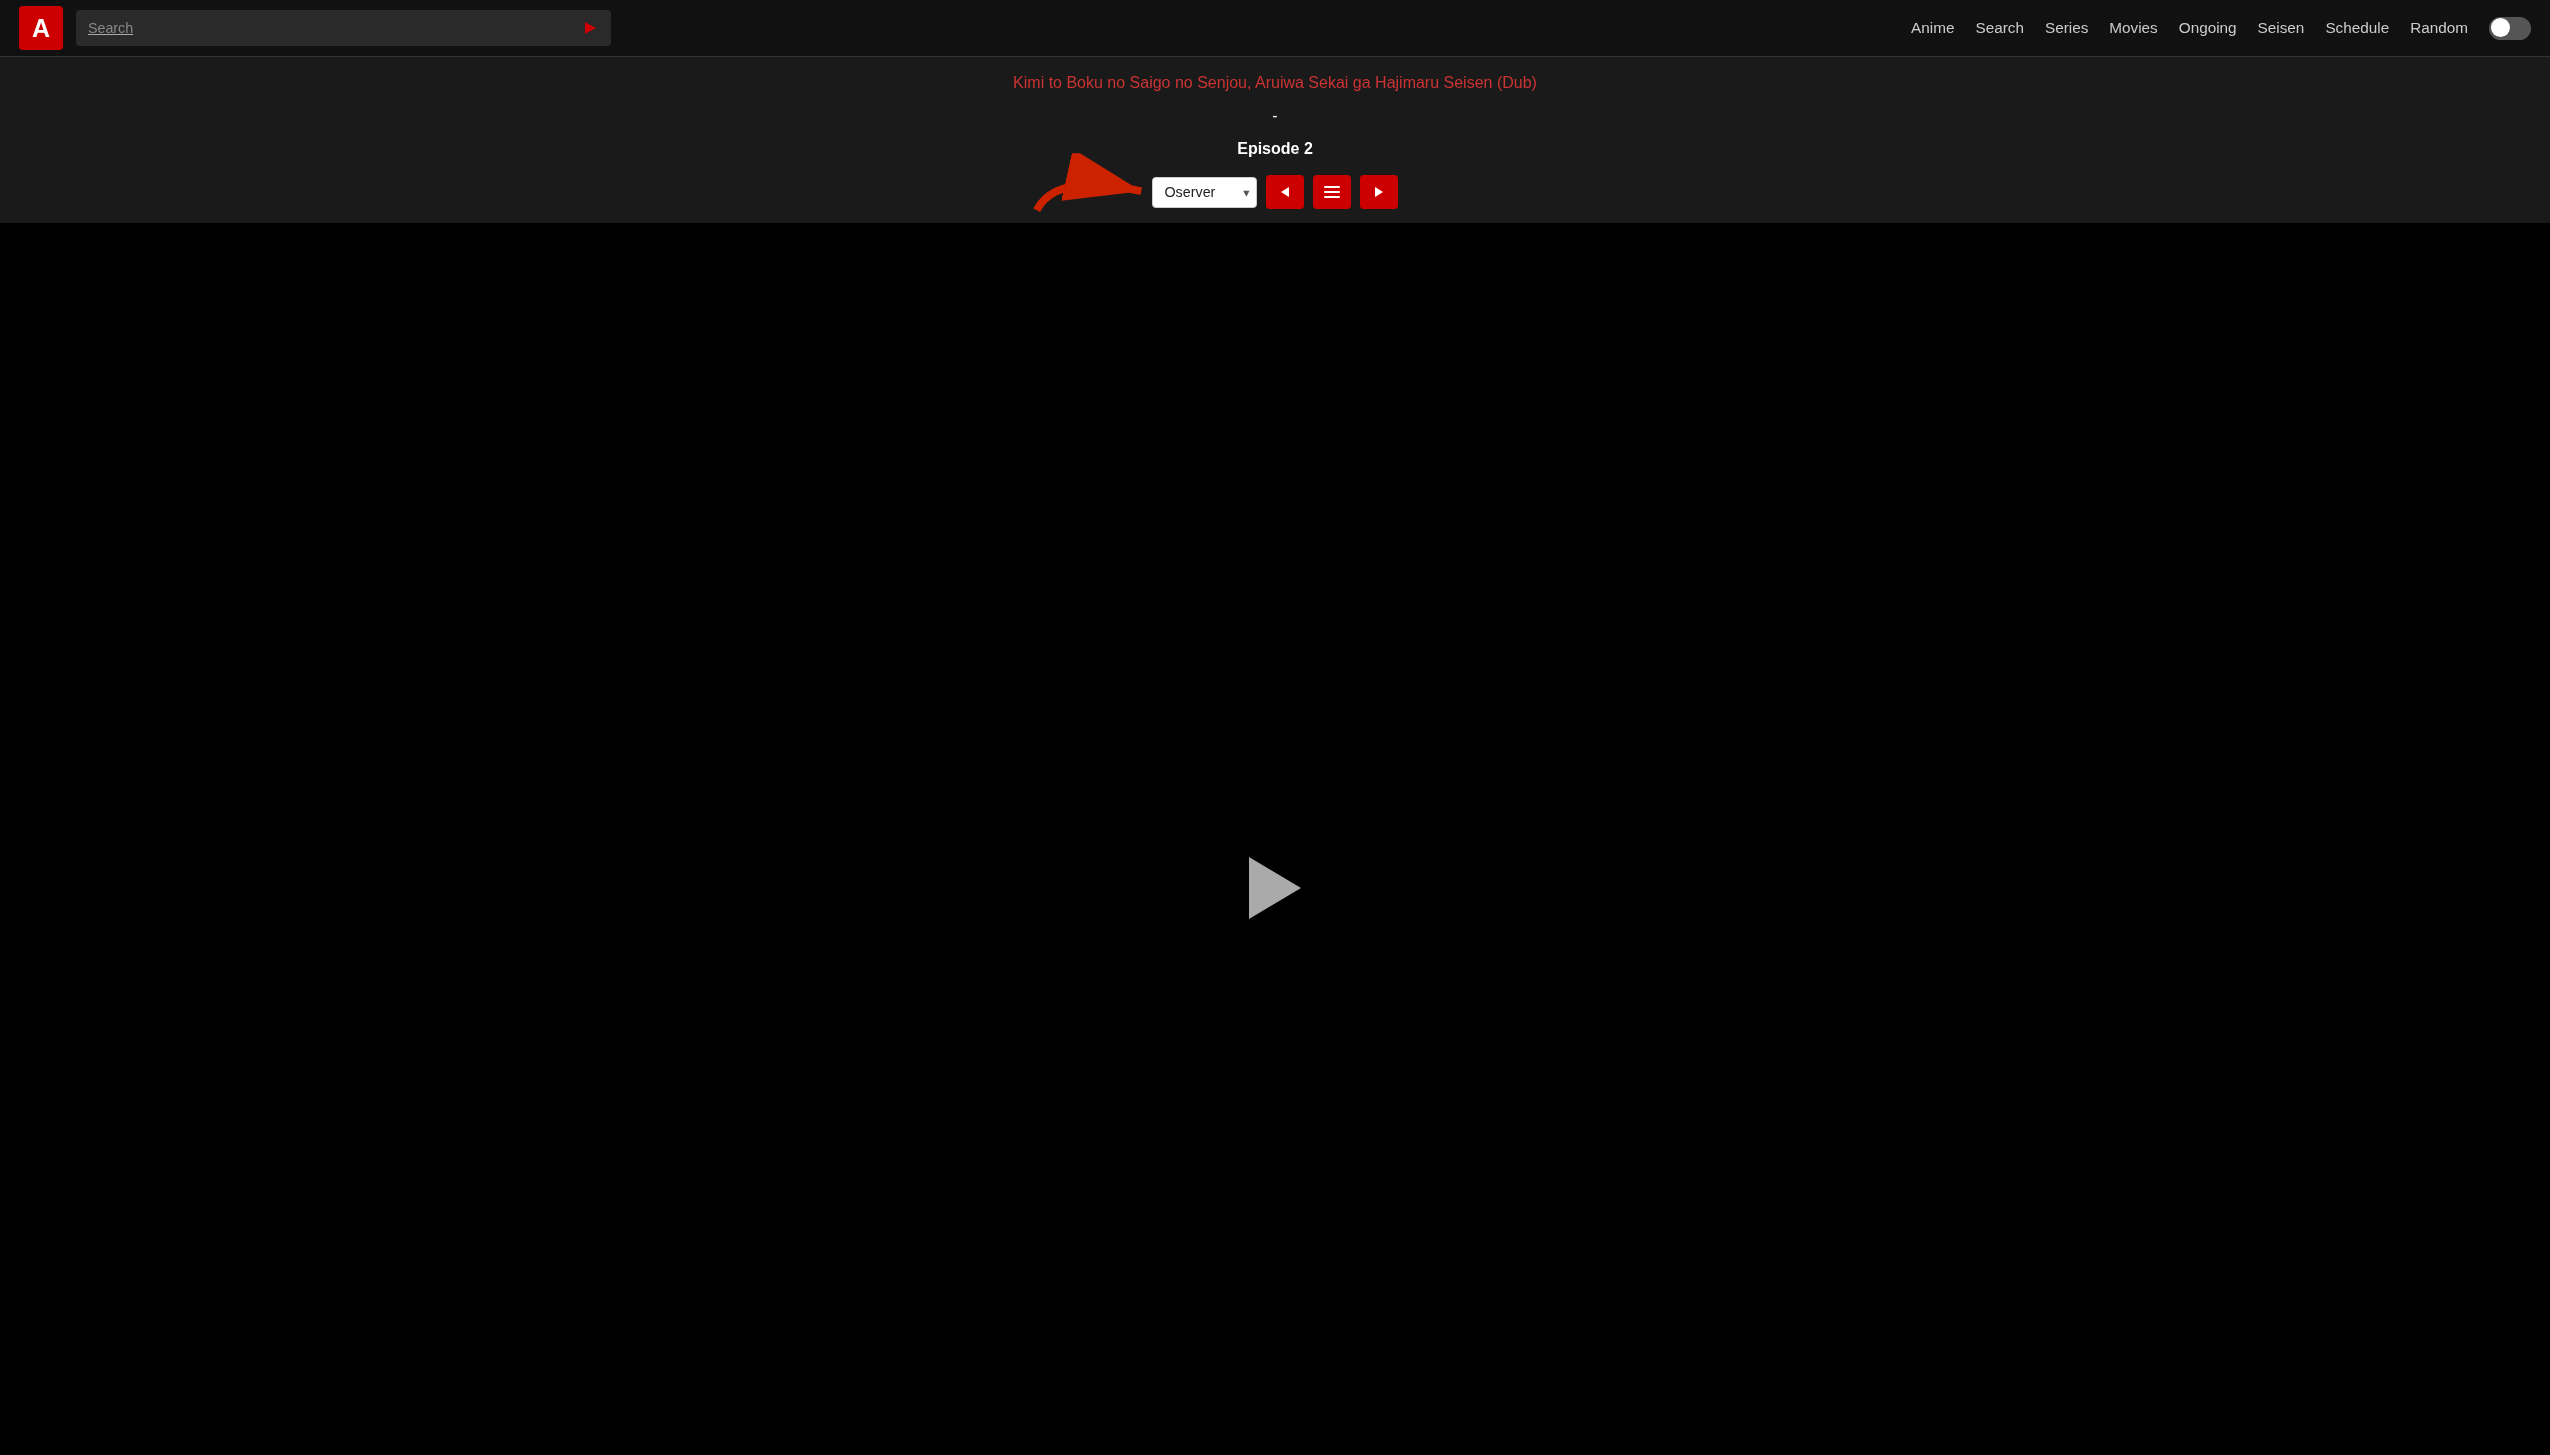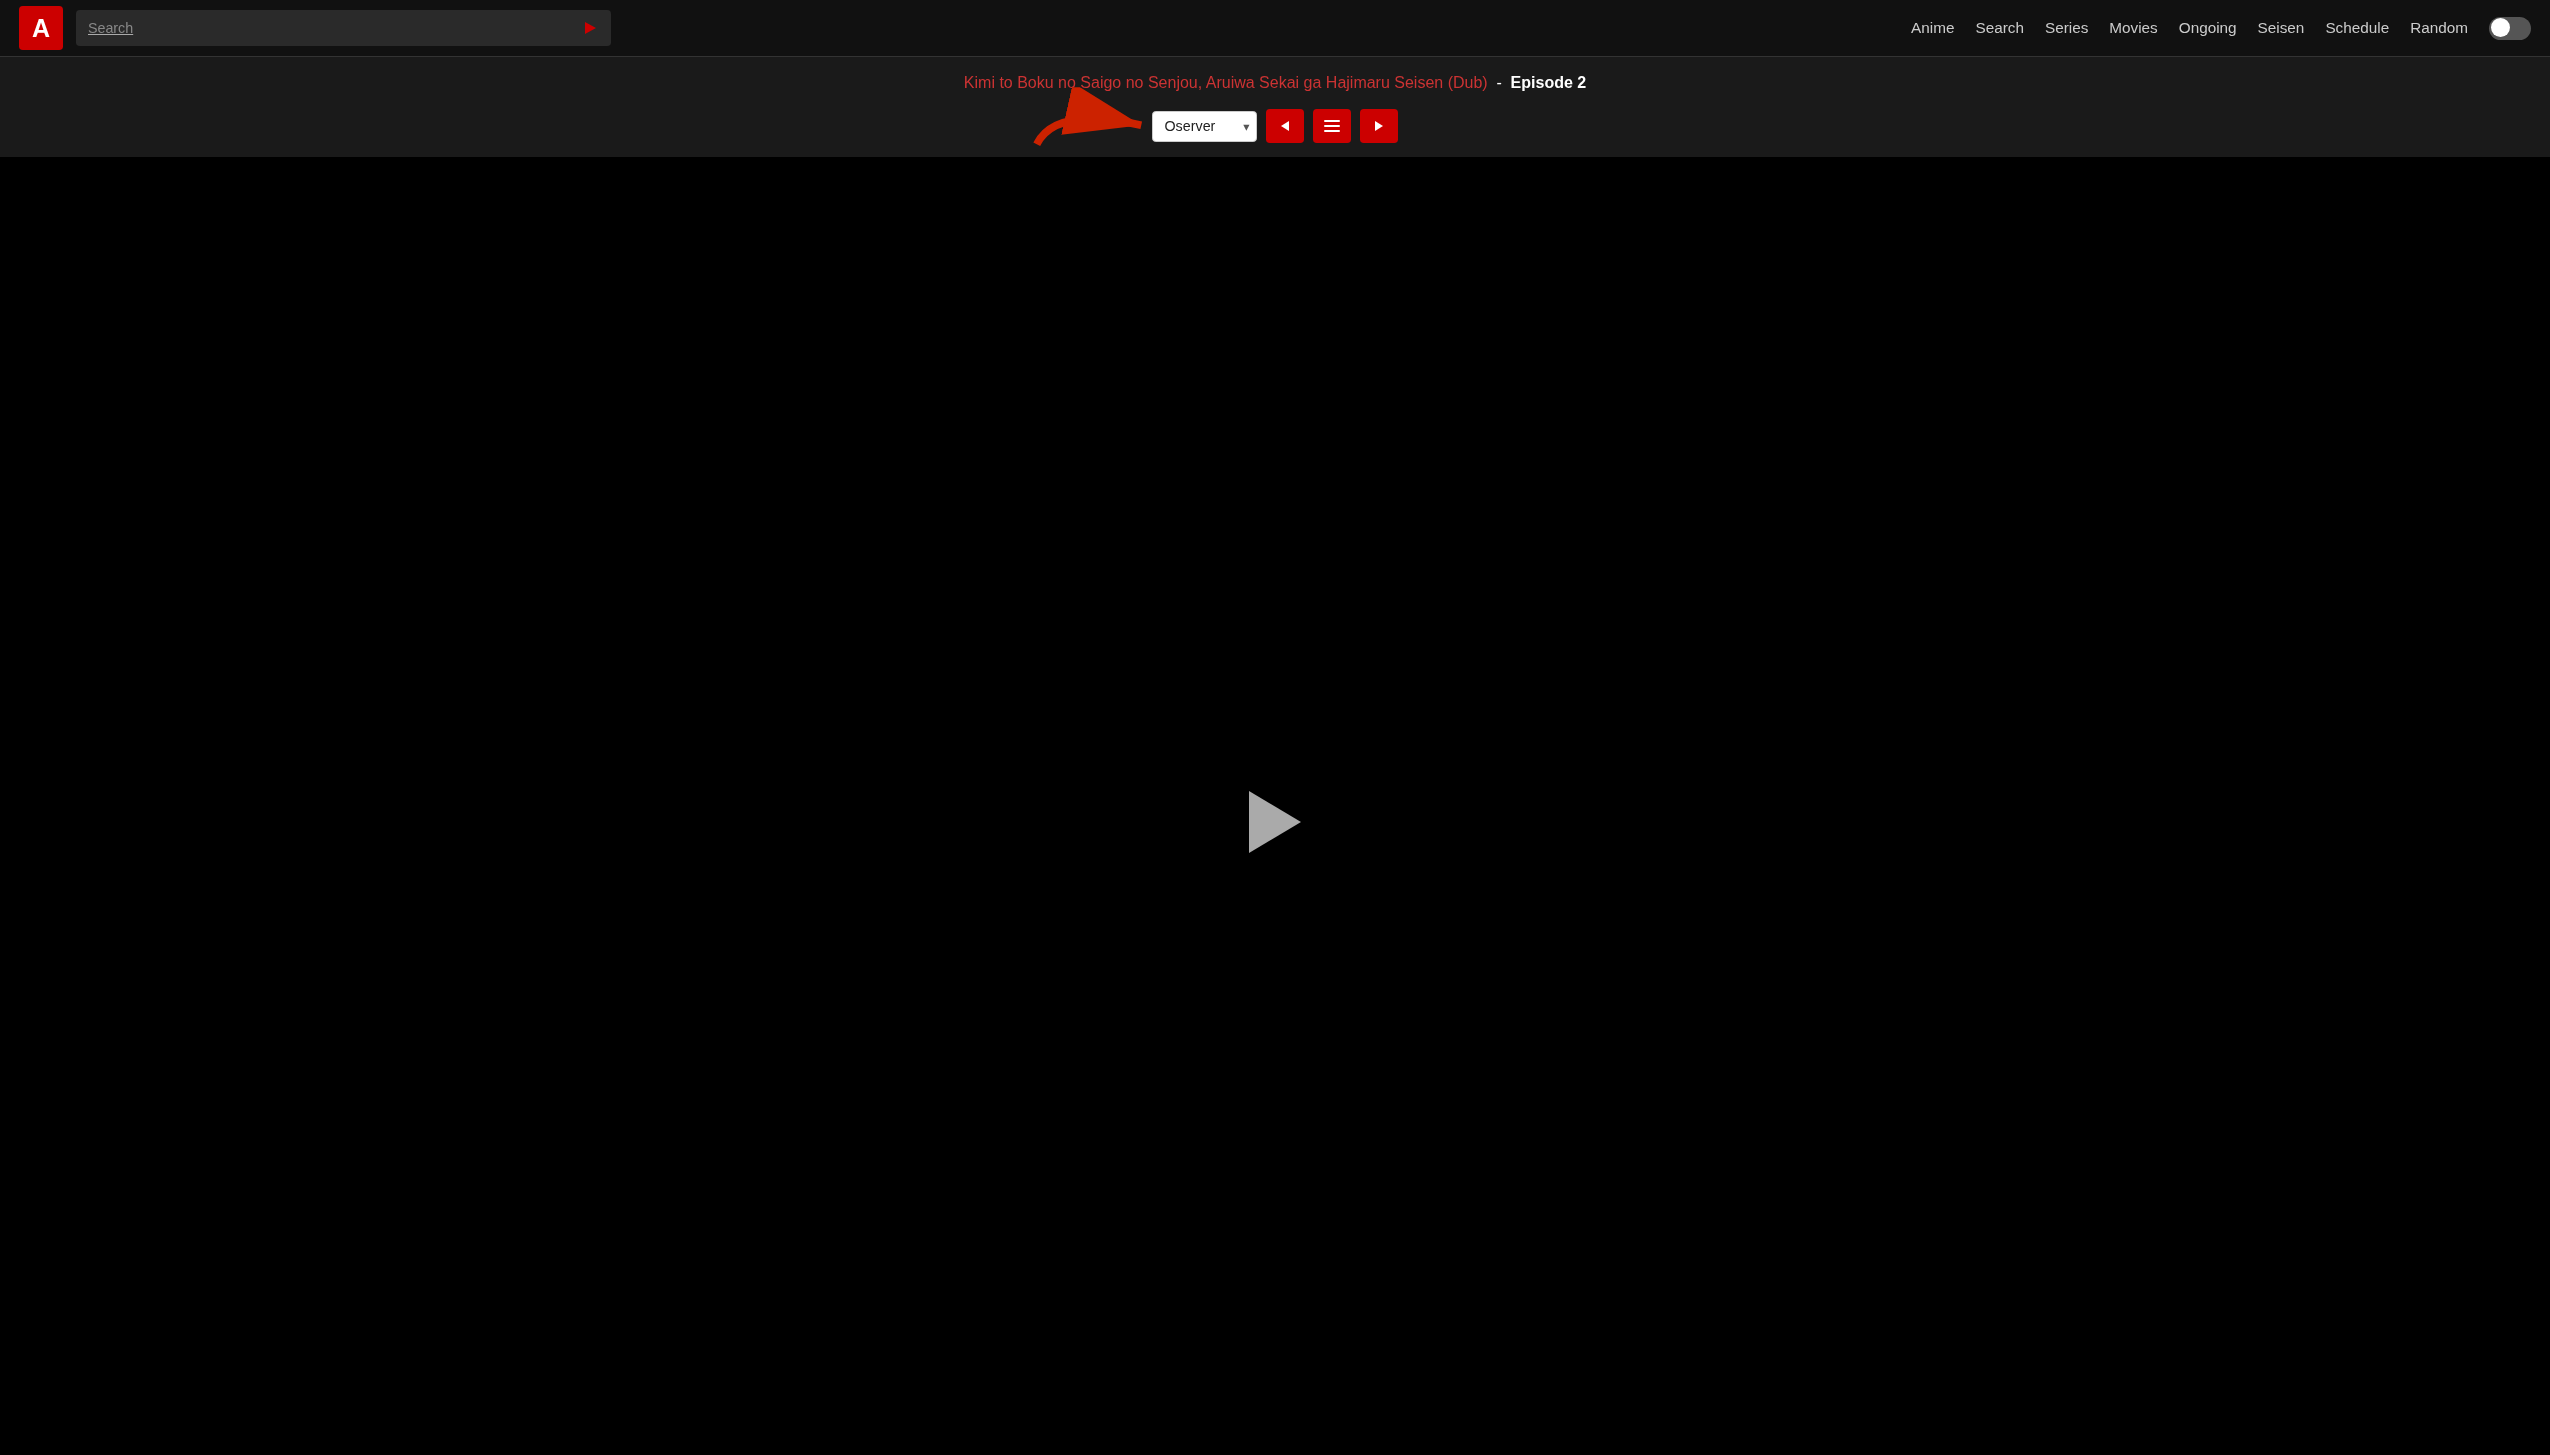--- a/index.html
+++ b/index.html
@@ -125,21 +125,22 @@
       border-radius: 50%;
     }
 
     
     .episode-bar {
       display: flex;
       align-items: center;
       justify-content: center;
       padding: 17px 19px 9.6px;
       font-size: 16px;
-      gap: 5px;
+      gap: 15px;
+      flex-direction: column;
     }
 
     .episode-title-link {
       color: #cc3333;
       text-decoration: none;
       cursor: pointer;
     }
 
     .episode-separator {
       color: #ffffff;

